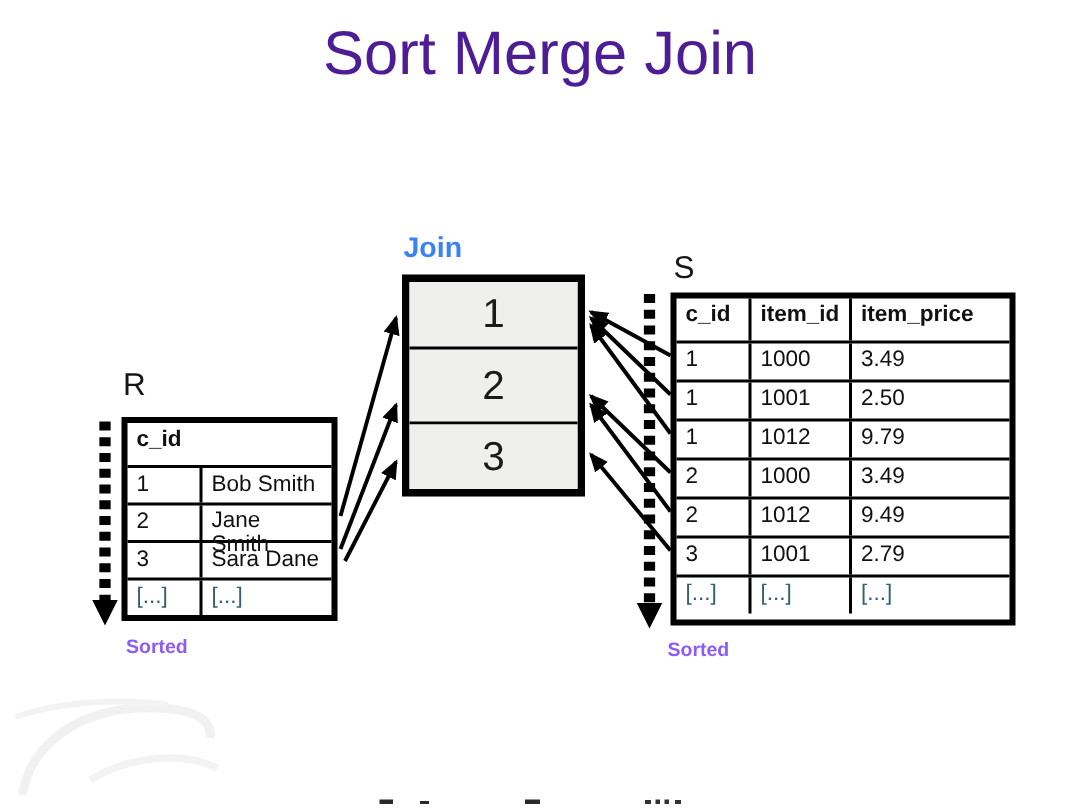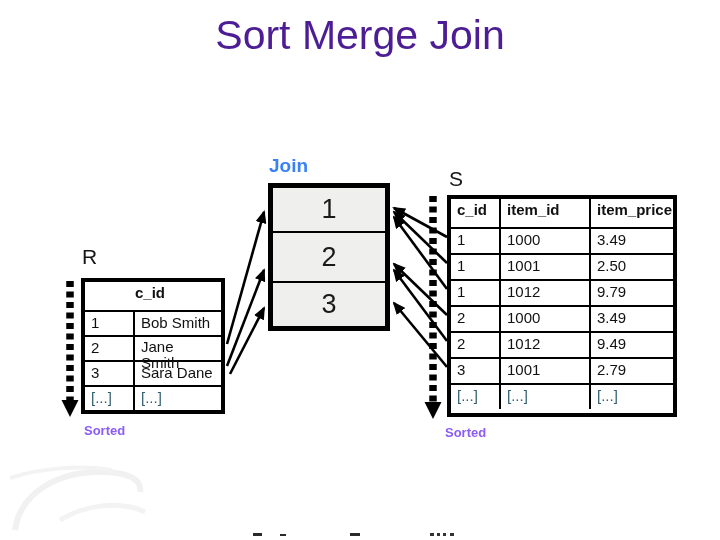--- a/index.html
+++ b/index.html
@@ -9,21 +9,21 @@
   }
   .title {
     position:absolute; top:12px; left:0; width:100%; text-align:center;
     font-size:41px; color:#4c1d95; letter-spacing:0px;
   }
   .tbl-label { position:absolute; font-size:21px; color:#151515; }
   .sorted-label { position:absolute; font-size:13px; color:#8b5cf6;font-weight:bold; }
 
   
   .tbl { position:absolute; border:4px solid #000; background:#fff; box-sizing:border-box; }
-  .trow { display:flex; border-top:2px solid #000; box-sizing:border-box;justify-content:center; }
+  .trow { display:flex; border-top:2px solid #000; box-sizing:border-box; }
   .trow.first { border-top:none; }
   .tcell {
     box-sizing:border-box; border-left:2px solid #000; padding:2px 0 0 6px;
     font-size:15px; overflow:visible; white-space:nowrap;
   }
   .tcell.first { border-left:none; }
   .hdr .tcell { font-weight:bold; }
 
   
   .r-tbl { left:81px; top:278px; width:144px; height:136px; }
@@ -32,21 +32,21 @@
   .r-tbl .hdr.trow { height:28px; }
   .r-c1 { width:48px; }
   .r-c2 { flex:1; }
   .wrapname { display:block; width:52px; line-height:16px; white-space:normal; }
 
   
   .s-tbl { left:447px; top:195px; width:230px; height:222px; }
   .s-tbl .hdr.trow { height:28px; }
   .s-tbl .trow { height:26px; }
   .s-c1 { width:48px; }
-  .s-c2 { width:90px; }
+  .s-c2 { width:67px; }
   .s-c3 { flex:1; }
 
   .ell { color:#33606e; }
 
   
   .joinbox {
     position:absolute; left:268px; top:183px; width:122px; height:148px;
     border:5px solid #000; background:#efefed; box-sizing:border-box;
   }
   .joincell {

